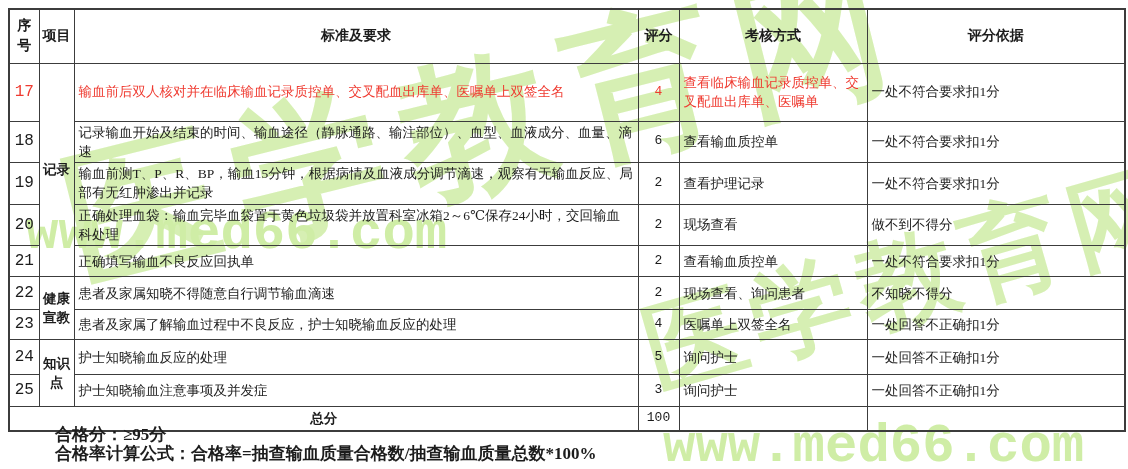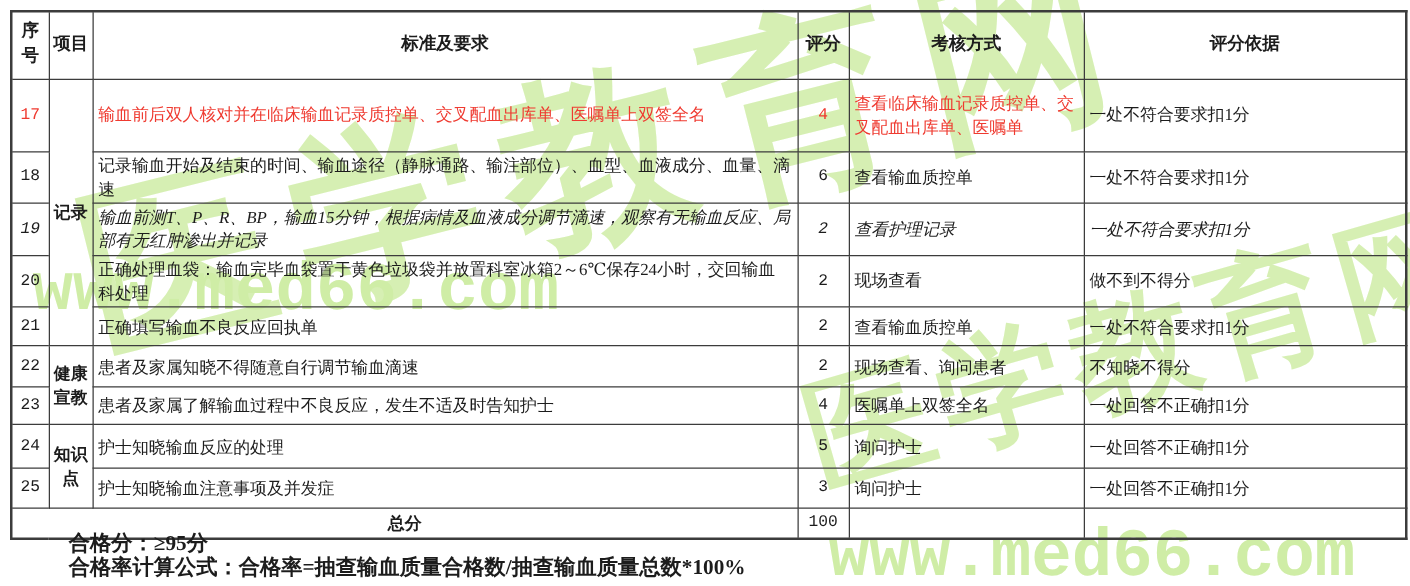--- a/index.html
+++ b/index.html
@@ -17,29 +17,29 @@
   .wm-site{font-family:Liberation Mono, monospace;font-weight:bold;font-size:54px;}
   .wm-site1{left:26px;top:203px;}
   .wm-site2{left:663px;top:416px;}
   
   .tbl-wrap{position:absolute;left:8px;top:8px;z-index:1;}
   table{border-collapse:collapse;table-layout:fixed;width:1116px;background:transparent;}
   td,th{border:1px solid #3c3c3c;vertical-align:middle;padding:1px 4px;
         font-size:13.5px;line-height:1.42;overflow:hidden;}
   table{border:2px solid #3c3c3c;}
   th{font-size:14px;font-weight:bold;text-align:center;padding:0 2px;}
-  .c-no{text-align:center;font-family:"Liberation Mono","DejaVu Sans Mono",monospace;font-size:13px;padding:0;}
+  .c-no{text-align:center;font-family:"Liberation Mono","DejaVu Sans Mono",monospace;font-size:16px;padding:0;}
   .c-group{text-align:center;font-weight:bold;padding:0 2px;font-family:Liberation Serif, serif;}
   .c-score{text-align:center;font-family:"Liberation Mono","DejaVu Sans Mono",monospace;font-size:13px;padding:0;}
   .c-std,.c-method,.c-basis{text-align:left;}
   .red{color:#ef3a30;}
   .total-label{text-align:center;font-weight:bold;}
   
   tr.h-head{height:54px;} tr.h17{height:58px;} tr.h18{height:38px;}
-  tr.h19{height:42px;font-style:italic;} tr.h20{height:37px;} tr.h21{height:31px;}
+  tr.h19{height:42px;} tr.h20{height:37px;} tr.h21{height:31px;}
   tr.h22{height:33px;margin-left:36px;} tr.h23{height:30px;} tr.h24{height:35px;}
   tr.h25{height:32px;} tr.htot{height:24px;}
   
   .footer{position:absolute;left:55px;top:425px;z-index:1;font-weight:bold;font-size:17px;line-height:19px;}
 </style>
 </head>
 <body>
 
 <div class="wm wm-brand wm-diag1">医学教育网</div>
 <div class="wm wm-brand wm-diag2">医学教育网</div>
@@ -104,21 +104,21 @@
   <tr class="h22">
     <td class="c-no">22</td>
     <td class="c-group" rowspan="2">健康宣教</td>
     <td class="c-std">患者及家属知晓不得随意自行调节输血滴速</td>
     <td class="c-score">2</td>
     <td class="c-method">现场查看、询问患者</td>
     <td class="c-basis">不知晓不得分</td>
   </tr>
   <tr class="h23">
     <td class="c-no">23</td>
-    <td class="c-std">患者及家属了解输血过程中不良反应，发生不适及时告知护士</td>
+    <td class="c-std">患者及家属了解输血过程中不良反应，护士知晓输血反应的处理</td>
     <td class="c-score">4</td>
     <td class="c-method">医嘱单上双签全名</td>
     <td class="c-basis">一处回答不正确扣1分</td>
   </tr>
   <tr class="h24">
     <td class="c-no">24</td>
     <td class="c-group" rowspan="2">知识点</td>
     <td class="c-std">护士知晓输血反应的处理</td>
     <td class="c-score">5</td>
     <td class="c-method">询问护士</td>

